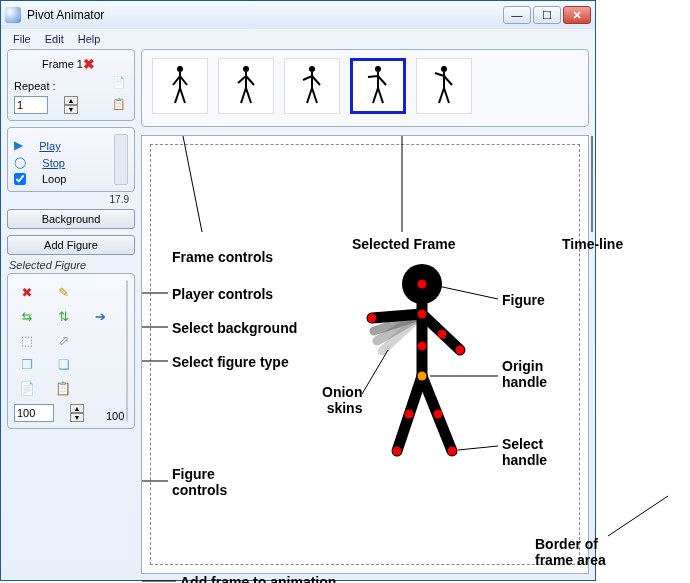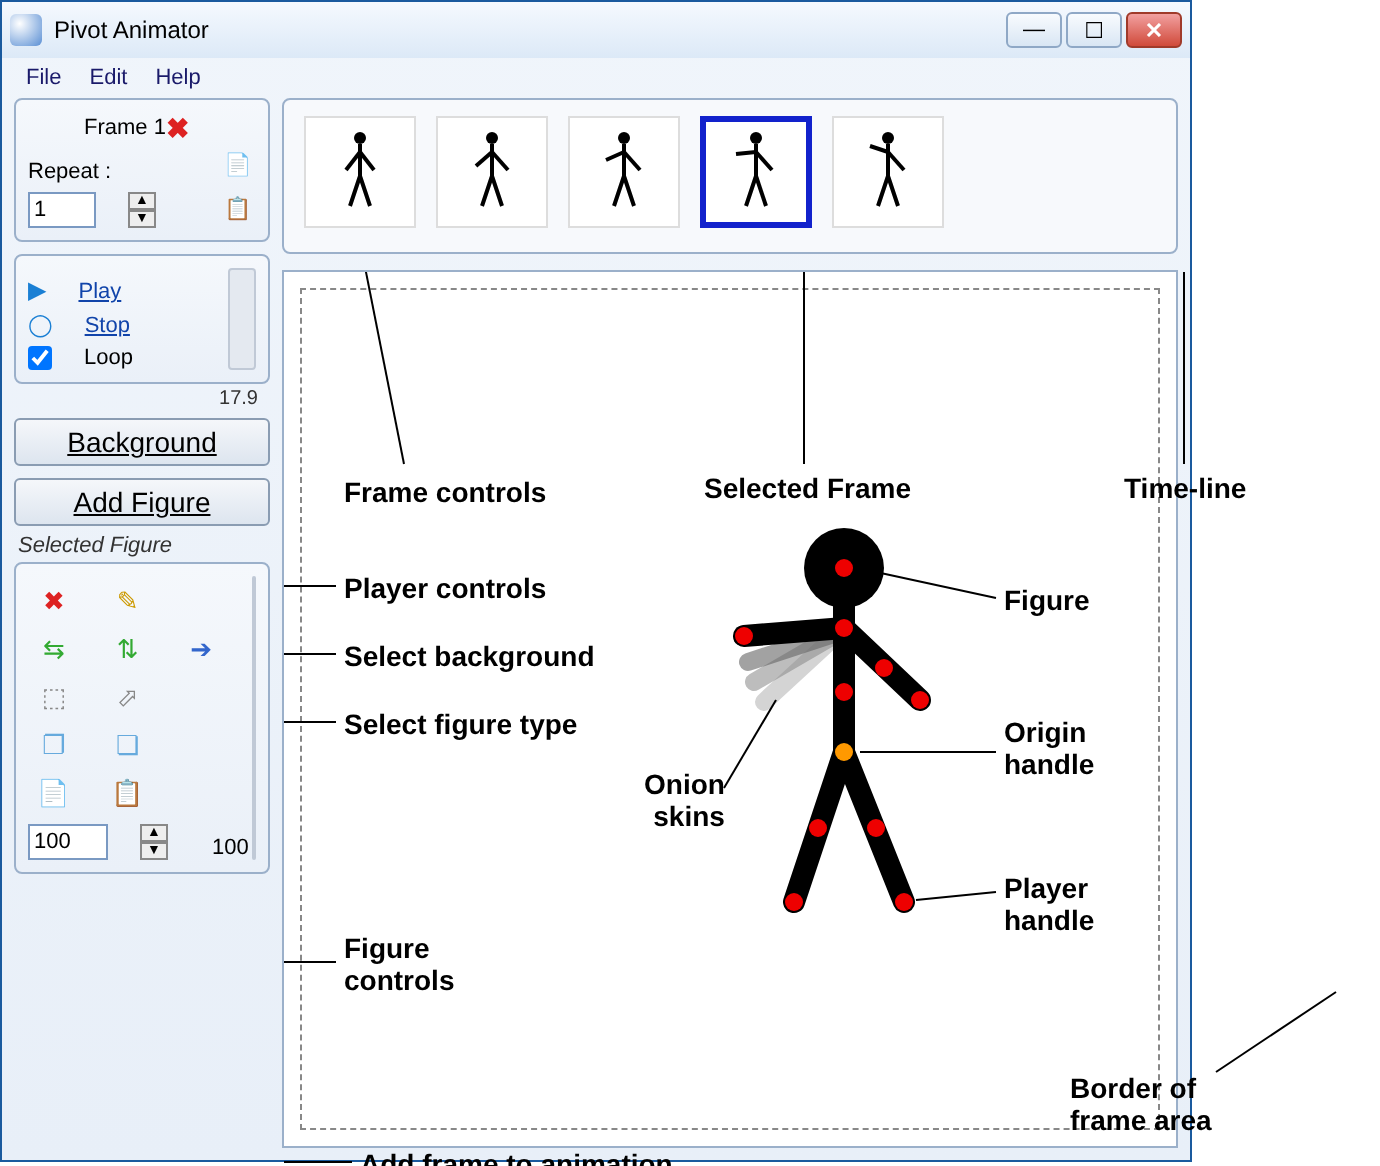--- a/index.html
+++ b/index.html
@@ -21,21 +21,21 @@
 .frame-hdr { display: flex; justify-content: flex-start; align-items: center; padding-left: 28px; }
 .del-x { color: #d22; font-weight: bold; font-size: 14px; }
 .row { display: flex; align-items: flex-end; gap: 16px; margin-top: 4px; }
 .repeat-input { width: 34px; height: 18px; border: 1px solid #7a99c2; font-size: 11px; padding: 0 2px; }
 .spin { display: inline-flex; flex-direction: column; }
 .spin span { width: 14px; height: 9px; border: 1px solid #888; background: #eee; font-size: 7px; text-align: center; line-height: 7px; }
 .small-icon { width: 16px; height: 16px; display: inline-block; }
 .play-icon { color: #1a7fd4; font-size: 12px; }
 .stop-icon { color: #1a7fd4; }
 .chk { width: 12px; height: 12px; }
-.btn { border: 1px solid #8a9cb2; border-radius: 3px; background: linear-gradient(#f5f7fa, #dde5ef); padding: 3px 20px; font-size: 14px; cursor: pointer; text-decoration: underline; }
+.btn { border: 1px solid #8a9cb2; border-radius: 3px; background: linear-gradient(#f5f7fa, #dde5ef); padding: 3px 20px; font-size: 11px; cursor: pointer; }
 .btn.full { width: 100%; }
 .sel-fig-label { font-size: 11px; color: #333; margin: 4px 0 2px 2px; font-style: italic; }
 .tool-grid { display: grid; grid-template-columns: repeat(3, 1fr); gap: 4px; padding: 2px; }
 .tool { width: 22px; height: 20px; display: flex; align-items: center; justify-content: center; font-size: 13px; }
 .scrollbit { width: 14px; background: #e4e9f0; border: 1px solid #c0c9d6; border-radius: 2px; margin-left: auto; align-self: stretch; }
 .fps-label { font-size: 10px; color: #333; text-align: right; margin-top: 2px; }
 
 .timeline { position: absolute; left: 140px; right: 6px; top: 0; height: 78px; border: 1px solid #9bb0ca; border-radius: 4px; background: #f7f9fc; padding: 8px 10px; display: flex; gap: 10px; }
 .thumb { width: 56px; height: 56px; background: #fff; border: 1px solid #ddd; display: flex; align-items: center; justify-content: center; }
 .thumb.selected { border: 3px solid #1222cc; }
@@ -231,35 +231,35 @@
       <div class="joint" style="left:230px;top:182px"></div>
       <div class="joint" style="left:300px;top:198px"></div>
       <div class="joint" style="left:318px;top:214px"></div>
       <div class="joint" style="left:280px;top:210px"></div>
       <div class="joint origin" style="left:280px;top:240px"></div>
       <div class="joint" style="left:267px;top:278px"></div>
       <div class="joint" style="left:255px;top:315px"></div>
       <div class="joint" style="left:296px;top:278px"></div>
       <div class="joint" style="left:310px;top:315px"></div>
 
-      <div class="annotation" style="left:30px;top:102px">Frame controls</div>
+      <div class="annotation" style="left:30px;top:113px">Frame controls</div>
       <div class="annotation" style="left:210px;top:100px">Selected Frame</div>
       <div class="annotation" style="left:420px;top:100px">Time-line</div>
       <div class="annotation" style="left:30px;top:184px">Select background</div>
       <div class="annotation" style="left:30px;top:150px">Player controls</div>
       <div class="annotation" style="left:30px;top:218px">Select figure type</div>
       <div class="annotation" style="left:30px;top:330px;white-space:pre">Figure
 controls</div>
       <div class="annotation" style="left:38px;top:438px">Add frame to animation</div>
       <div class="annotation" style="left:360px;top:156px">Figure</div>
       <div class="annotation" style="left:360px;top:222px;white-space:pre">Origin
 handle</div>
       <div class="annotation" style="left:180px;top:248px;white-space:pre;text-align:right">Onion
 skins</div>
-      <div class="annotation" style="left:360px;top:300px;white-space:pre">Player
+      <div class="annotation" style="left:360px;top:300px;white-space:pre">Select
 handle</div>
       <div class="annotation" style="left:393px;top:400px;white-space:pre">Border of
 frame area</div>
 
       <svg class="leader" style="left:0;top:0" width="540" height="450">
         <g stroke="#000" stroke-width="1" fill="none">
           <line x1="60" y1="96" x2="40" y2="-5"></line>
           <line x1="260" y1="96" x2="260" y2="-5"></line>
           <line x1="450" y1="96" x2="450" y2="-5"></line>
           <line x1="26" y1="157" x2="-10" y2="157"></line>

